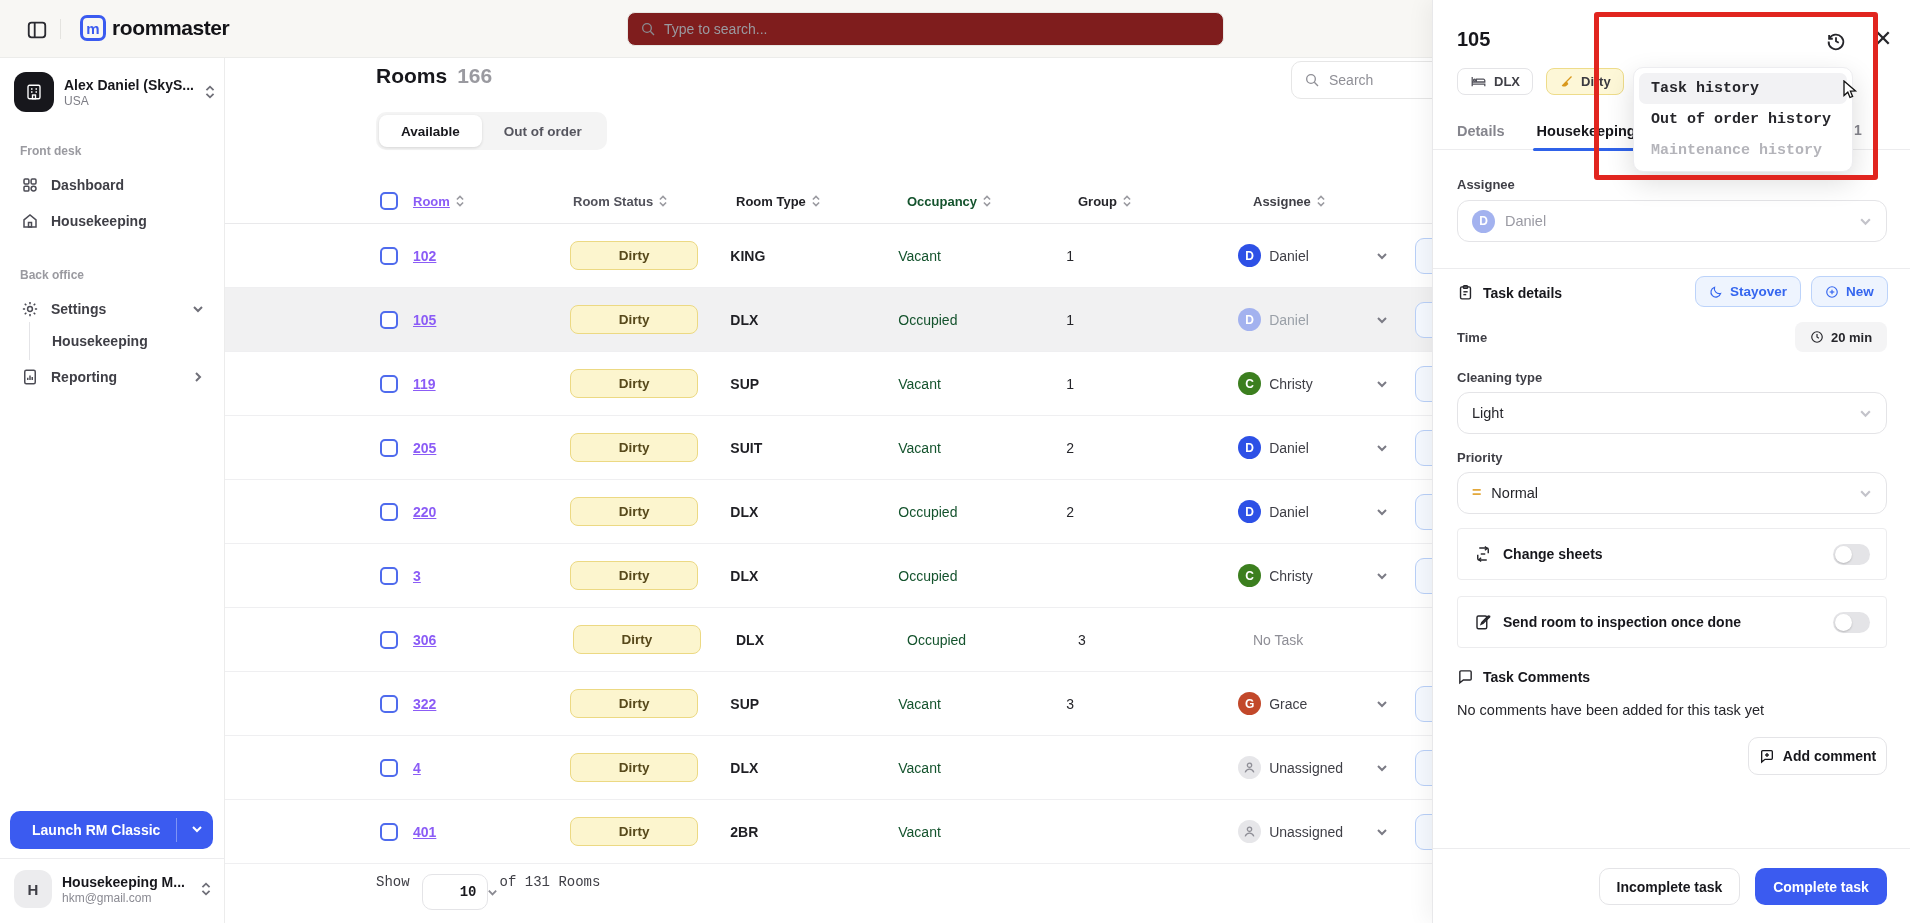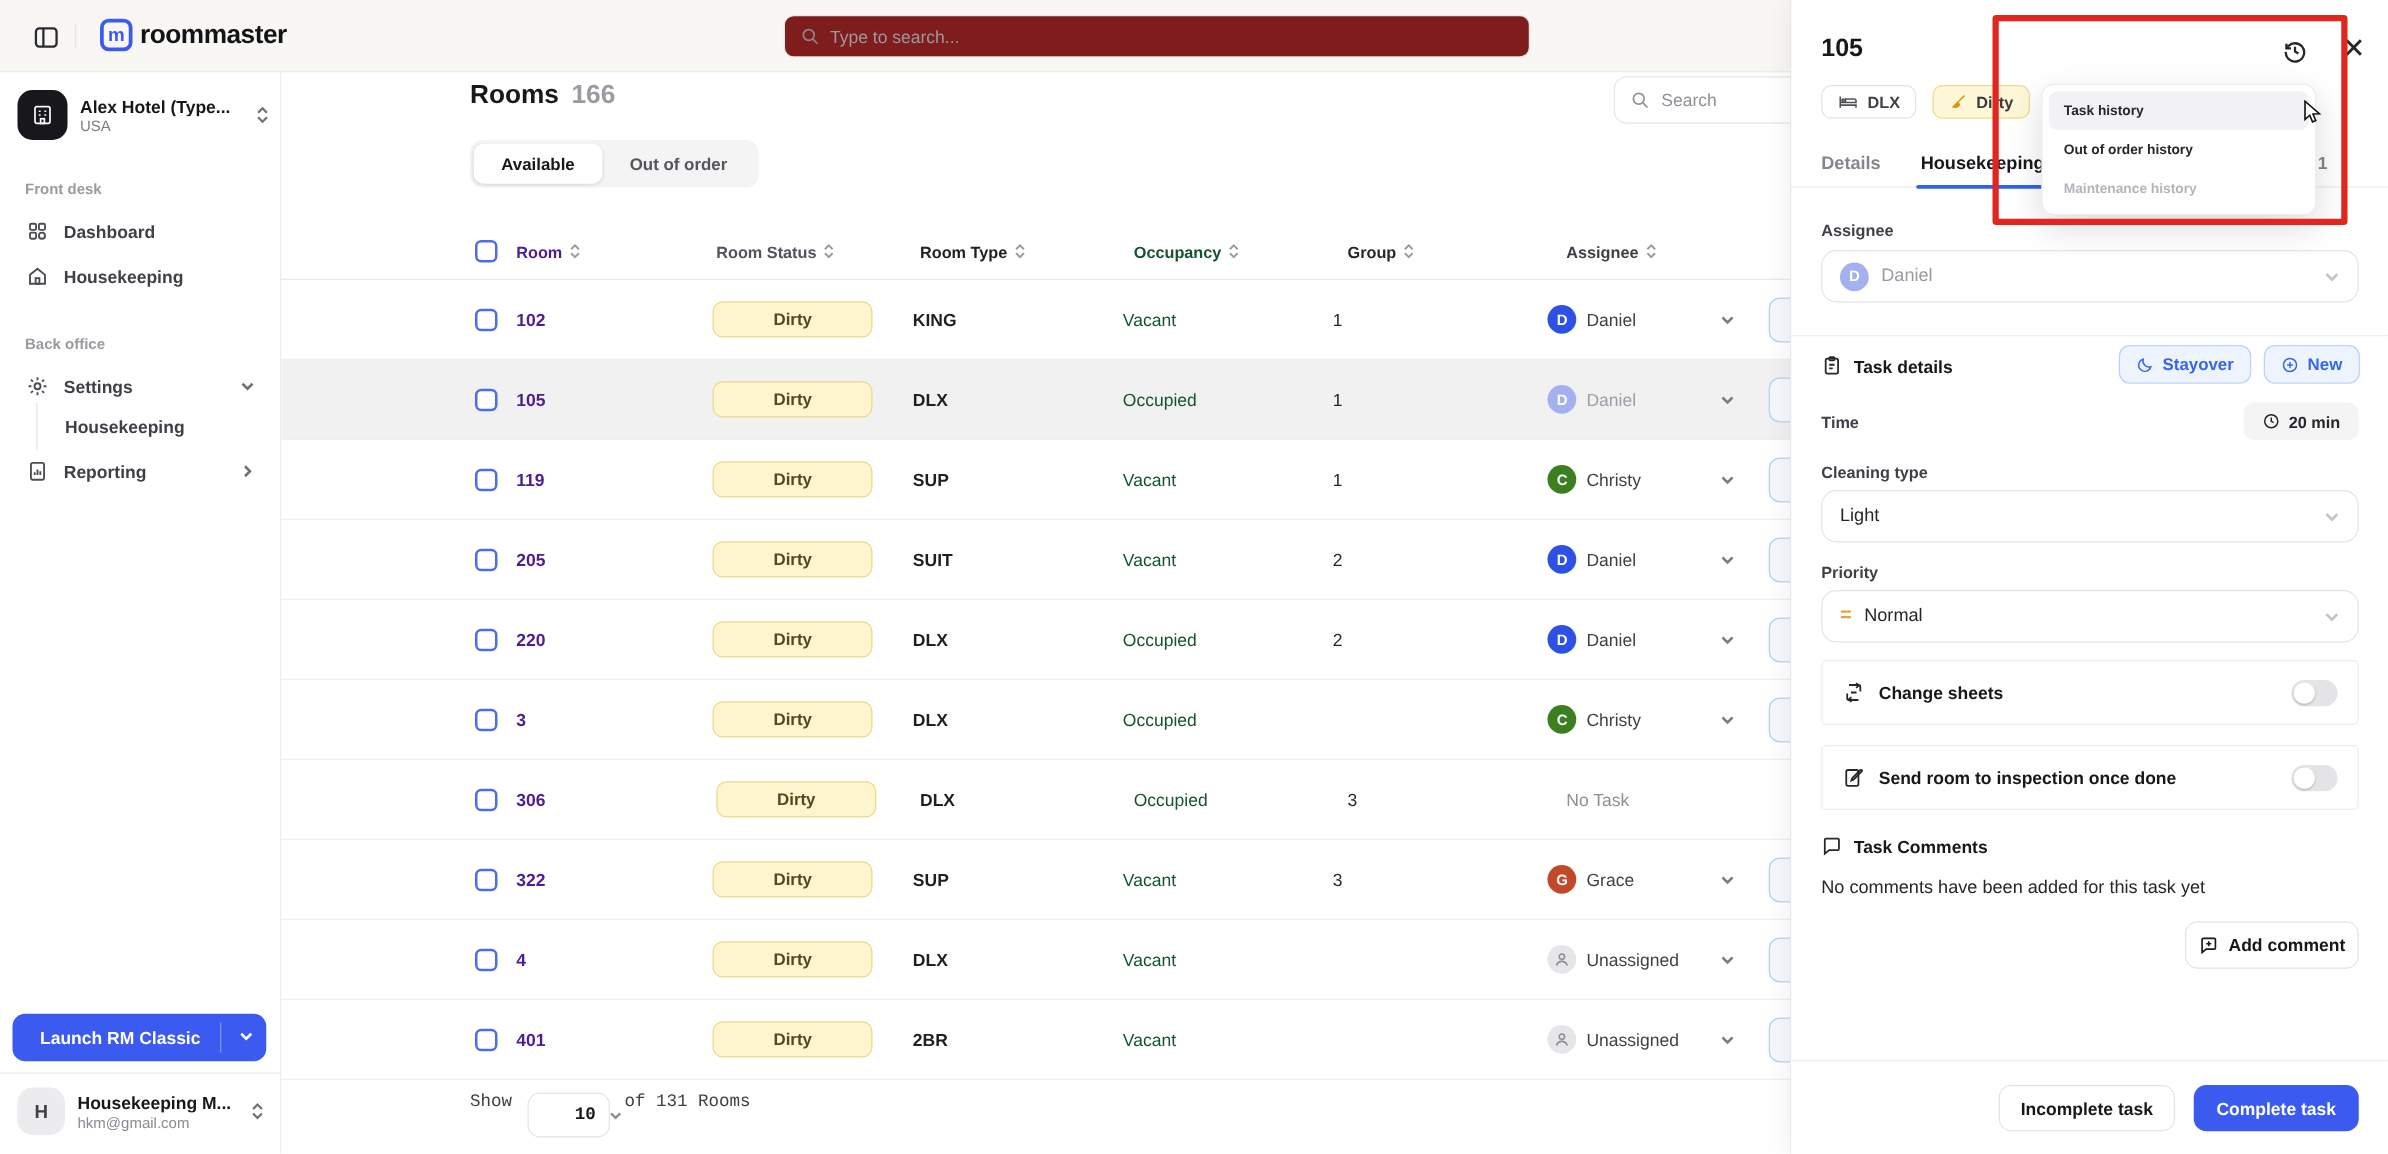--- a/index.html
+++ b/index.html
@@ -47,21 +47,21 @@
   .seg-item.active { background:#fff; color:#17171c; box-shadow:0 1px 3px rgba(0,0,0,0.12); }
   .main-search { position:absolute; left:1066px; top:3px; width:200px; height:38px; border:1px solid #e6e6e6; border-radius:10px; background:#fff; display:flex; align-items:center; padding:0 12px; gap:9px; color:#8f8f96; font-size:14px; }
 
   
   .thead { position:absolute; left:0; top:121px; width:1260px; height:45px; display:flex; align-items:center; border-bottom:1px solid #e9e9eb; font-size:13px; color:#52525b; font-weight:600; }
   .tbody { position:absolute; left:0; top:166px; width:1260px; }
   .trow { width:1260px; height:64px; display:flex; align-items:center; border-bottom:1px solid #efeff1; font-size:14px; cursor:pointer; }
   .trow.selected { background:#f1f1f2; }
   .pl { padding-left:155px; }
   .cb { width:18px; height:18px; border:2px solid #4f6bed; border-radius:5px; background:#fff; margin-right:15px; flex:0 0 auto; cursor:pointer; }
-  .col-room { width:160px; font-weight:600; color:#4c1d95; }
+  .col-room { width:160px; font-weight:600; color:#8b5cf6;text-decoration:underline; }
   .col-status { width:163px; }
   .col-type { width:171px; color:#1f1f24; font-weight:600; }
   .col-occ { width:171px; color:#14532d; }
   .col-group { width:175px; color:#26262b; }
   .col-assignee { width:140px; display:flex; align-items:center; gap:8px; color:#3f3f46; }
   .col-chev { width:40px; color:#7b7b85; display:flex; align-items:center; }
   .col-task { flex:1; display:flex; align-items:center; }
   .hcell { display:flex; align-items:center; gap:5px; cursor:pointer; }
   .sorticon { color:#9a9aa0; }
   .badge-dirty { display:inline-flex; align-items:center; justify-content:center; width:128px; height:29px; background:var(--yellow-bg); border:1px solid var(--yellow-border); border-radius:8px; color:#57491b; font-weight:600; font-size:13.5px; }
@@ -111,21 +111,21 @@
   .toggle { margin-left:auto; width:37px; height:21px; background:#e4e4e7; border-radius:11px; position:relative; cursor:pointer; flex:0 0 auto; }
   .toggle::after { content:""; position:absolute; left:2px; top:2px; width:17px; height:17px; background:#fff; border-radius:50%; box-shadow:0 1px 2px rgba(0,0,0,0.2); }
   .p-empty { position:absolute; left:24px; top:702px; font-size:14.5px; color:#26262b; }
   .add-comment { position:absolute; left:315px; top:737px; width:139px; height:38px; border:1px solid #e4e4e7; border-radius:10px; background:#fff; display:flex; align-items:center; justify-content:center; gap:8px; font-size:14px; font-weight:bold; color:#17171c; cursor:pointer; }
   .p-footer { position:absolute; left:0; bottom:0; width:478px; height:75px; border-top:1px solid #ececee; background:#fff; }
   .btn-incomplete { position:absolute; left:166px; top:19px; width:141px; height:37px; border:1px solid #e4e4e7; border-radius:10px; background:#fff; font-size:14px; font-weight:bold; color:#17171c; display:flex; align-items:center; justify-content:center; cursor:pointer; }
   .btn-complete { position:absolute; left:322px; top:19px; width:132px; height:37px; border-radius:10px; background:var(--accent); color:#fff; font-size:14px; font-weight:bold; display:flex; align-items:center; justify-content:center; cursor:pointer; }
 
   
   .dropdown { position:absolute; left:200px; top:67px; width:220px; background:#fff; border:1px solid #ededf0; border-radius:10px; box-shadow:0 10px 28px rgba(0,0,0,0.14); padding:5px; z-index:5; }
-  .dd-item { height:31px; display:flex; align-items:center; padding:0 12px; border-radius:7px; font-size:11px; font-weight:600; color:#26262b; cursor:pointer; }
+  .dd-item { height:31px; display:flex; align-items:center; padding:0 12px; border-radius:7px; font-size:15px; font-weight:600; color:#26262b; cursor:pointer;font-family:Liberation Mono, monospace; }
   .dd-item.hover { background:#f2f2f4; }
   .dd-item.disabled { color:#b4b4ba; cursor:default; }
   .annotation { position:absolute; left:161px; top:12px; width:284px; height:168px; border:5px solid var(--annotation-red); border-radius:3px; z-index:8; pointer-events:none; }
   .cursor { position:absolute; left:408px; top:80px; z-index:9; }
 
   svg { display:block; }
 </style>
 </head>
 <body>
 
@@ -160,21 +160,21 @@
         <svg width="18" height="18" viewBox="0 0 24 24" fill="none" stroke="#fff" stroke-width="1.8">
             <rect x="4" y="3" width="16" height="18" rx="2"></rect>
             <line x1="8" y1="8" x2="10" y2="8"></line>
             <line x1="14" y1="8" x2="16" y2="8"></line>
             <line x1="8" y1="12" x2="10" y2="12"></line>
             <line x1="14" y1="12" x2="16" y2="12"></line>
             <rect x="10" y="16" width="4" height="5"></rect>
           </svg>
       </div>
       <div>
-        <div class="hotel-name">Alex Hotel (Type...</div>
+        <div class="hotel-name">Alex Daniel (SkyS...</div>
         <div class="hotel-country">USA</div>
       </div>
       <span class="updown">
           <svg width="12" height="16" viewBox="0 0 12 18" fill="none" stroke="currentColor" stroke-width="2">
             <polyline points="2,7 6,3 10,7"></polyline>
             <polyline points="2,11 6,15 10,11"></polyline>
           </svg>
         </span>
     </div>
 

